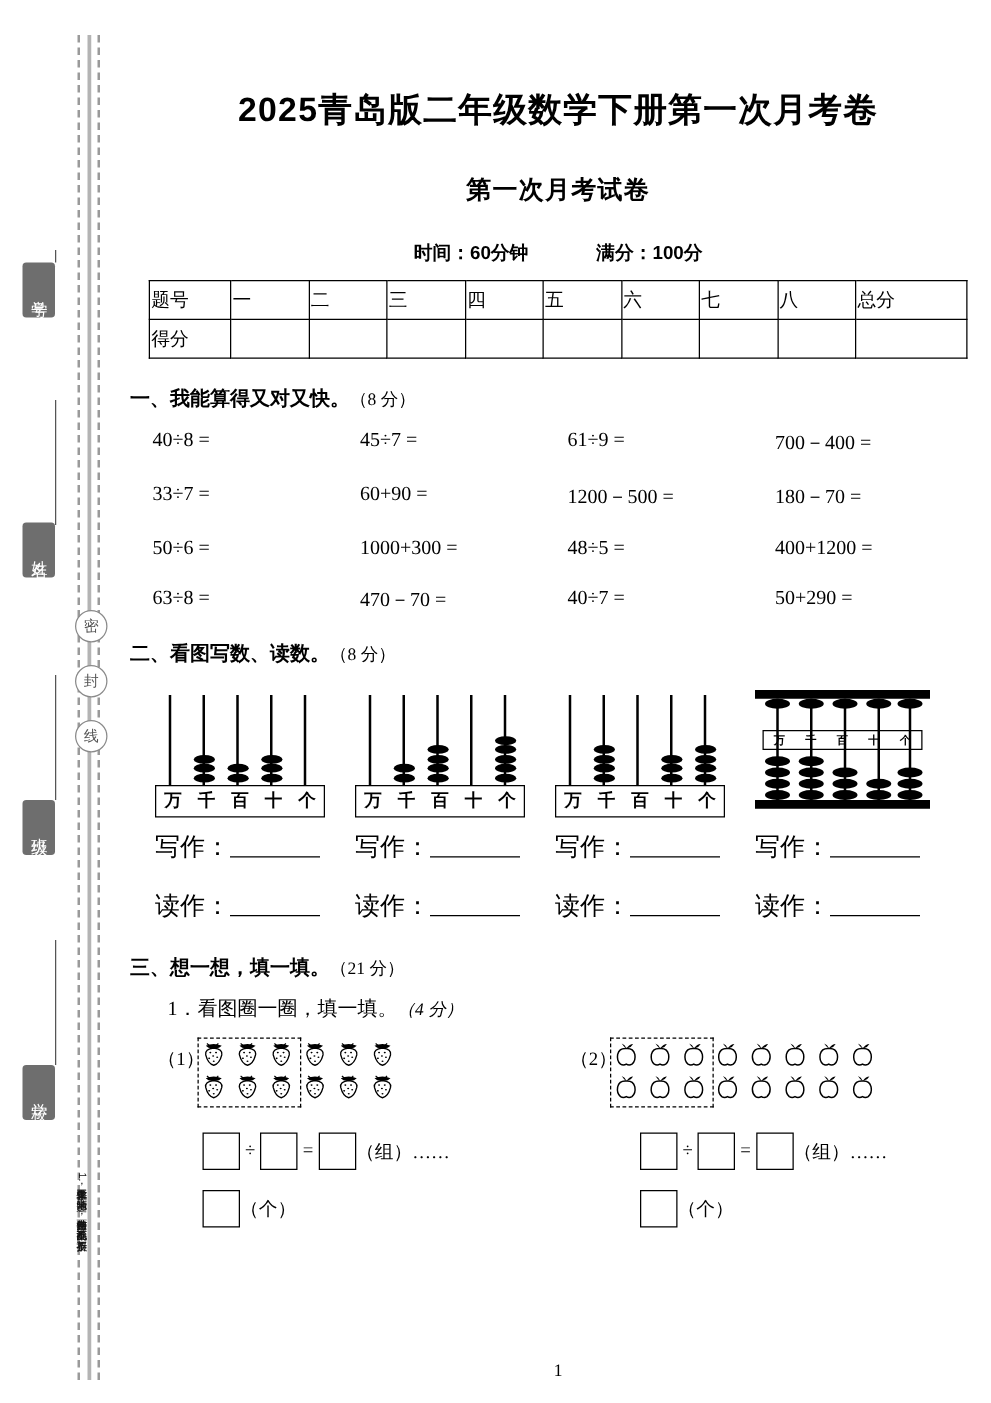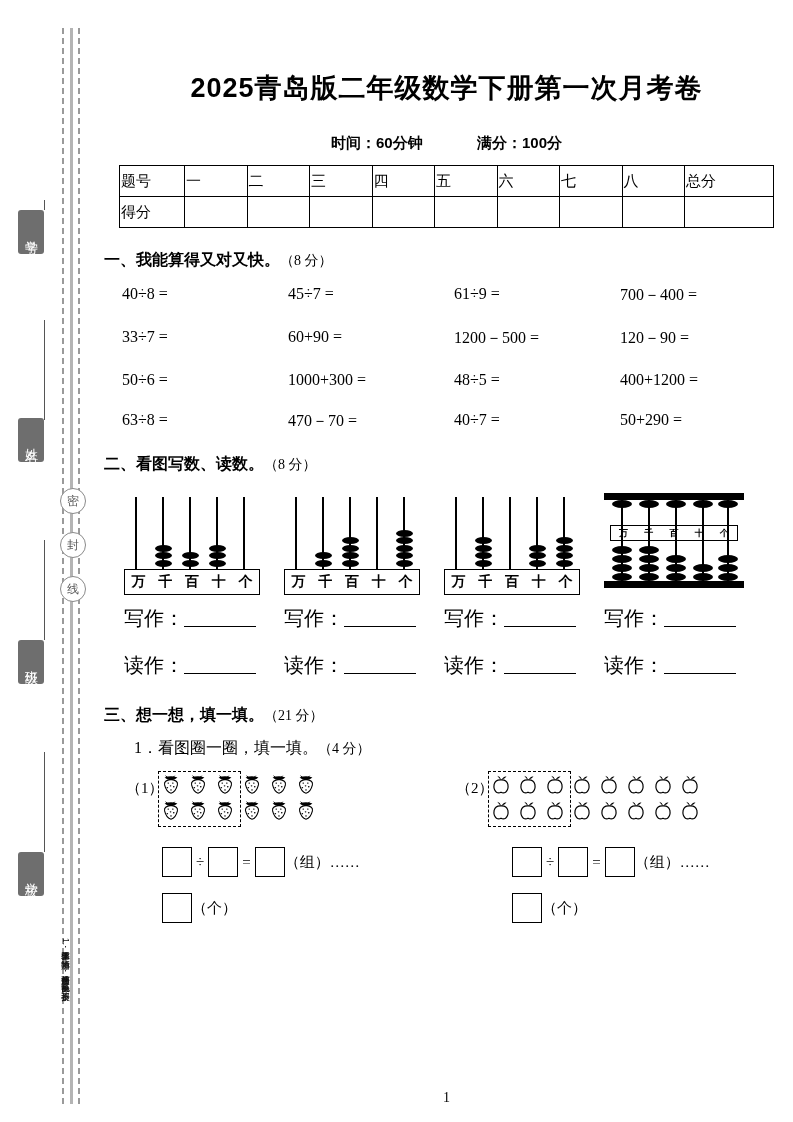--- a/index.html
+++ b/index.html
@@ -112,21 +112,21 @@
   .ab-bead{position:absolute;width:20px;height:8px;background:#000;border-radius:50%;}
   .ab-label{
     position:absolute;left:6px;width:128px;height:16px;
     border:1.2px solid #000;background:#fff;box-sizing:border-box;
     display:flex;align-items:center;justify-content:space-around;
     font-size:9px;font-weight:bold;
   }
 
   
   .q-num{font-size:16px;margin:12px 0 0 34px;}
-  .q-num .pts{font-size:14px;}
+  .q-num .pts{font-size:14px;font-style:italic;}
 
   .fruit-area{display:flex;margin:14px 0 0 0;}
   .fruit-block{position:relative;}
   .fruit-block.b1{width:330px;margin-left:26px;}
   .fruit-block.b2{width:330px;}
   .lbl{position:absolute;font-size:15px;}
   .fruit-rows{position:relative;}
   .frow{display:flex;}
   .fr-item{width:27px;height:26px;position:relative;}
   .dashbox{position:absolute;border:1.4px dashed #000;box-sizing:border-box;}
@@ -174,20 +174,21 @@
     <div class="seal-circ" style="top:488px;"><span>密</span></div>
     <div class="seal-circ" style="top:532px;"><span>封</span></div>
     <div class="seal-circ" style="top:576px;"><span>线</span></div>
 
     <div class="note">1.要求字体工整，笔迹清晰。2.保持卷面整洁，不要乱涂乱画，不要折损。</div>
   </div>
 
   <div class="content">
 
     <div class="doc-title">2025青岛版二年级数学下册第一次月考卷</div>
+    <div class="sub-title">第一次月考试卷</div>
 
     <div class="meta-row">
       <span>时间：60分钟</span>
       <span class="meta-gap"></span>
       <span>满分：100分</span>
     </div>
 
     <table class="score">
       <tbody>
           <tr>
@@ -225,21 +226,21 @@
       <div class="calc-row">
         <div class="calc-cell">40÷8 =</div>
         <div class="calc-cell">45÷7 =</div>
         <div class="calc-cell">61÷9 =</div>
         <div class="calc-cell">700－400 =</div>
       </div>
       <div class="calc-row">
         <div class="calc-cell">33÷7 =</div>
         <div class="calc-cell">60+90 =</div>
         <div class="calc-cell">1200－500 =</div>
-        <div class="calc-cell">120－90 =</div>
+        <div class="calc-cell">180－70 =</div>
       </div>
       <div class="calc-row">
         <div class="calc-cell">50÷6 =</div>
         <div class="calc-cell">1000+300 =</div>
         <div class="calc-cell">48÷5 =</div>
         <div class="calc-cell">400+1200 =</div>
       </div>
       <div class="calc-row">
         <div class="calc-cell">63÷8 =</div>
         <div class="calc-cell">470－70 =</div>

